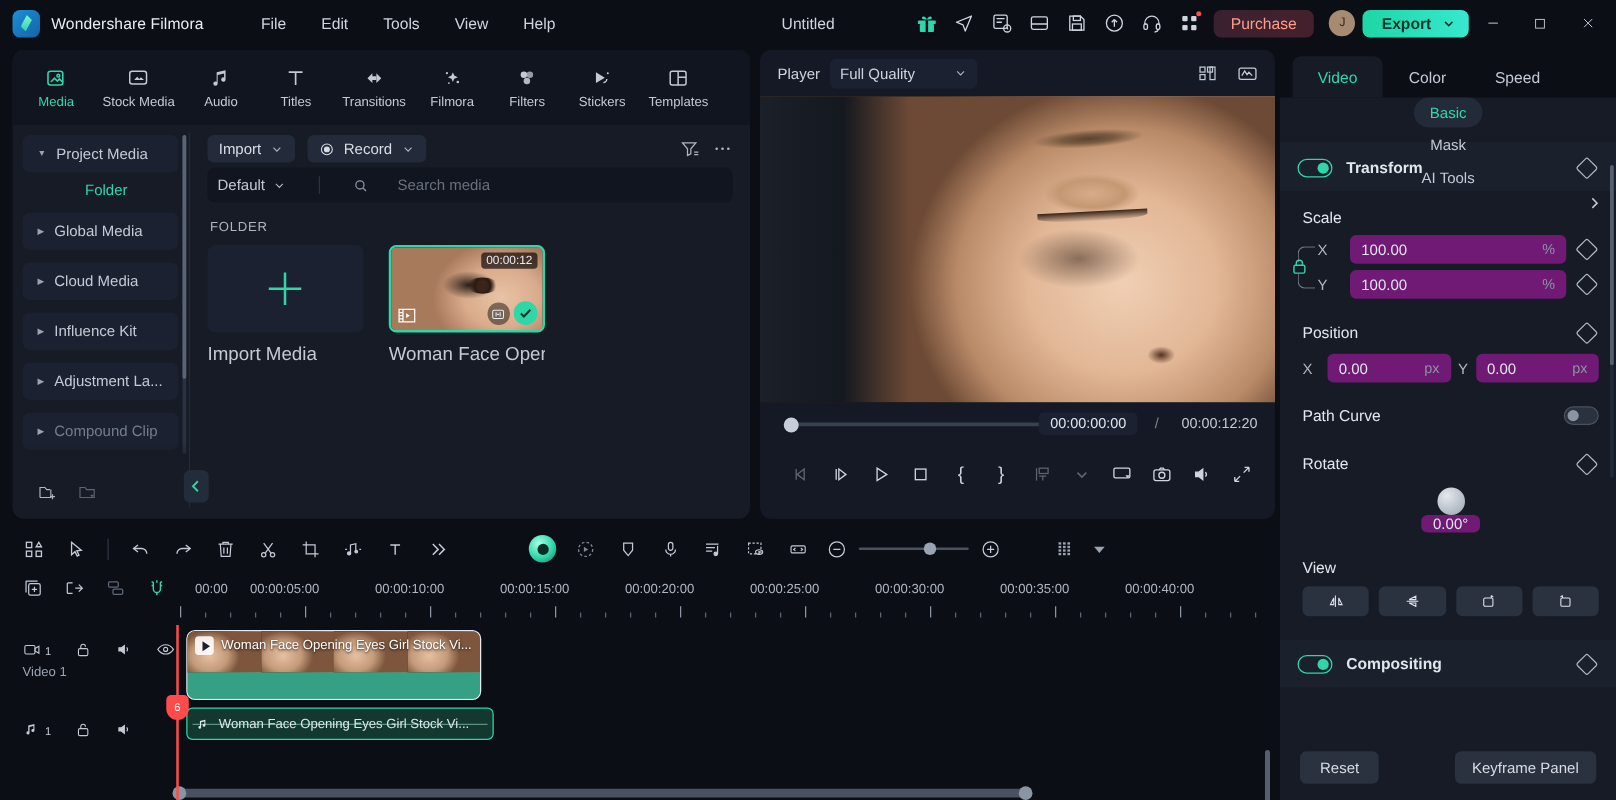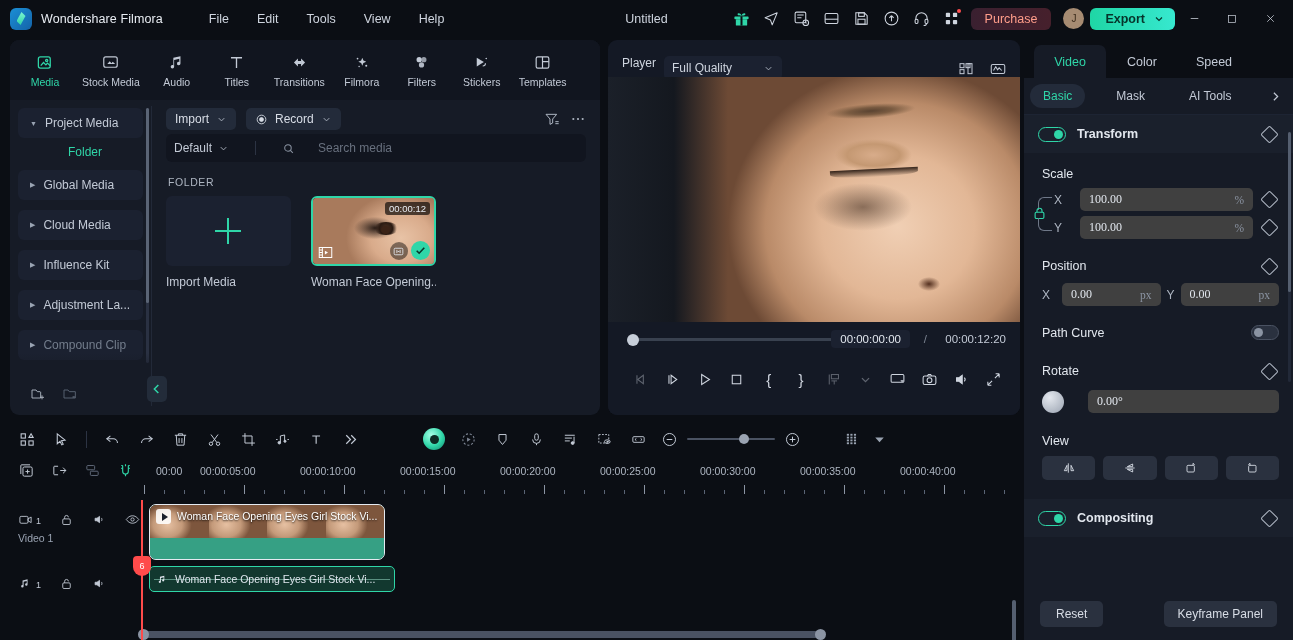--- a/index.html
+++ b/index.html
@@ -76,42 +76,42 @@
   .search-input::placeholder{color:#68707e;}
   .folder-label{font-size:10.5px;color:#aeb6c2;letter-spacing:.6px;margin:14px 0 8px 2px;}
   .thumbs{display:flex;gap:20px;}
   .thumb{width:125px;cursor:default;}
   .thumb .tile{width:125px;height:70px;border-radius:6px;background:#1b2130;
     display:flex;align-items:center;justify-content:center;position:relative;overflow:hidden;}
   .plus{width:26px;height:26px;position:relative;}
   .plus:before,.plus:after{content:"";position:absolute;background:#2fd6a8;}
   .plus:before{left:12px;top:0;width:2px;height:26px;}
   .plus:after{top:12px;left:0;height:2px;width:26px;}
-  .thumb .cap{font-size:12px;color:#c3cad6;margin-top:9px;text-align:left;white-space:nowrap;overflow:hidden;}
+  .thumb .cap{font-size:15px;color:#c3cad6;margin-top:9px;text-align:left;white-space:nowrap;overflow:hidden;}
   .tile.sel{border:2px solid #2fd6a8;}
   .face{position:absolute;inset:0;
     background:
       radial-gradient(ellipse 30px 16px at 62px 30px,#2a1d17 0%,rgba(42,29,23,0) 70%),
       radial-gradient(ellipse 55px 45px at 88px 40px,#e8c3a6 0%,#d9ab8b 55%,#a87a5c 100%),
       radial-gradient(ellipse 18px 26px at 42px 34px,#e2b192 0%,#b07f5f 80%),
       linear-gradient(90deg,#100d0c 0%,#1a1312 22%,#3c2a22 34%,#6e4c3a 44%,#c79677 100%);}
   .eye{position:absolute;left:60px;top:24px;width:26px;height:13px;border-radius:50%;
     background:radial-gradient(circle at 50% 50%,#4a3123 0%,#2a1a12 45%,rgba(42,26,18,0) 75%);}
   .eye:after{content:"";position:absolute;left:8px;top:4px;width:9px;height:8px;border-radius:50%;background:#3b2317;}
   .dur{position:absolute;right:4px;top:4px;background:rgba(0,0,0,.65);color:#e9edf3;
     font-size:9.5px;padding:1px 4px;border-radius:3px;}
   .tl-icon{position:absolute;left:5px;bottom:5px;width:15px;height:13px;}
   .cam-badge{position:absolute;right:26px;bottom:4px;width:18px;height:18px;border-radius:50%;background:rgba(0,0,0,.45);
     display:flex;align-items:center;justify-content:center;}
   .check{position:absolute;right:4px;bottom:4px;width:19px;height:19px;border-radius:50%;background:#2fd6a8;
     display:flex;align-items:center;justify-content:center;}
 
   
   .player{position:absolute;left:608px;top:40px;width:412px;height:375px;background:#141925;border-radius:9px;overflow:hidden;}
-  .player-head{height:37px;display:flex;padding:16px 8px;gap:8px;}
+  .player-head{height:37px;display:flex;align-items:center;padding:0 8px;gap:8px;}
   .player-head .lbl{font-size:12px;color:#cfd5df;margin-left:6px;}
   .quality{display:flex;align-items:center;justify-content:space-between;width:118px;height:24px;
     background:#1b2130;border-radius:5px;padding:0 8px;font-size:12px;color:#cfd5df;cursor:default;}
   .ph-right{margin-left:auto;display:flex;gap:4px;}
   .ph-right .pi{width:28px;height:26px;display:flex;align-items:center;justify-content:center;border-radius:5px;cursor:default;}
   .stage{position:absolute;left:0;top:37px;width:412px;height:245px;background:#000;overflow:hidden;}
   .stage-img{position:absolute;inset:0;
     background:
       radial-gradient(ellipse 70px 34px at 255px 130px,rgba(60,40,28,.55) 0%,rgba(60,40,28,0) 70%),
       radial-gradient(ellipse 170px 160px at 290px 150px,#f0cfb4 0%,#e2b796 45%,#b98a68 78%,#6d4a35 100%),
@@ -141,50 +141,50 @@
   .cbtn svg{width:17px;height:17px;}
   .cbtn.dim{opacity:.4;}
   .cbtn.brace{font-size:15px;color:#cfd5df;}
 
   
   .props{position:absolute;left:1024px;top:40px;width:269px;height:600px;background:#161b26;}
   .ptabs{height:38px;display:flex;align-items:flex-end;padding-left:10px;gap:0;background:#0b0e14;}
   .ptab{flex:0 0 auto;width:72px;height:33px;display:flex;align-items:center;justify-content:center;
     font-size:12.5px;color:#c3cad6;cursor:default;border-radius:7px 7px 0 0;}
   .ptab.active{background:#161b26;color:#2fd6a8;}
-  .stabs{height:37px;display:flex;align-items:center;padding:0 6px;gap:18px;border-bottom:1px solid #1d2433;}
+  .stabs{height:37px;display:flex;align-items:center;padding:0 6px;gap:2px;border-bottom:1px solid #1d2433;flex-direction:column;}
   .stab{padding:5px 13px;border-radius:14px;font-size:12px;color:#c3cad6;cursor:default;}
   .stab.active{background:#232b3a;color:#2fd6a8;}
   .stab-more{margin-left:auto;width:24px;height:24px;display:flex;align-items:center;justify-content:center;cursor:default;}
 
   .sect-head{height:38px;display:flex;align-items:center;padding:0 14px;background:#1a202c;}
   .sect-head .t{font-size:12.5px;color:#e2e7ee;margin-left:11px;font-weight:bold;}
   .toggle{width:28px;height:15px;border-radius:8px;border:1.4px solid #2fd6a8;position:relative;}
   .toggle i{position:absolute;right:2px;top:2px;width:9px;height:9px;border-radius:50%;background:#2fd6a8;}
   .toggle.off{border-color:#4a5262;background:#2a313f;}
   .toggle.off i{left:2px;right:auto;background:#8b94a3;}
   .kf{width:13px;height:13px;transform:rotate(45deg);border:1.4px solid #aeb6c2;border-radius:2px;}
   .kf-wrap{margin-left:auto;display:flex;align-items:center;justify-content:center;width:20px;height:20px;cursor:default;}
 
   .row-lbl{font-size:12.5px;color:#e2e7ee;padding:14px 14px 0 18px;}
   .prow{display:flex;align-items:center;padding:0 14px 0 18px;margin-top:7px;gap:0;}
   .axis{font-size:12px;color:#aeb6c2;width:20px;text-align:left;}
-  .field{flex:1;height:23px;background:#404040;border-radius:5px;display:flex;align-items:center;
-    padding:0 9px;font-size:12px;color:#e2e7ee;position:relative;font-family:Liberation Serif, serif;}
+  .field{flex:1;height:23px;background:#701a75;border-radius:5px;display:flex;align-items:center;
+    padding:0 9px;font-size:12px;color:#e2e7ee;position:relative;}
   .field .unit{margin-left:auto;color:#8b94a3;font-size:11.5px;}
   .scale-block{display:flex;padding:0 14px 0 8px;margin-top:7px;align-items:center;}
   .bracket{width:22px;height:46px;position:relative;}
   .bracket:before,.bracket:after{content:"";position:absolute;left:6px;width:13px;height:12px;border:1.4px solid #6f7888;}
   .bracket:before{top:6px;border-bottom:0;border-right:0;border-radius:6px 0 0 0;}
   .bracket:after{bottom:6px;border-top:0;border-right:0;border-radius:0 0 0 6px;}
   .lockicon{position:absolute;left:0px;top:15px;width:15px;height:15px;}
   .scale-fields{flex:1;display:flex;flex-direction:column;gap:5px;}
   .sf-row{display:flex;align-items:center;gap:6px;}
 
-  .rot-row{display:flex;align-items:center;padding:0 14px 0 18px;margin-top:9px;gap:24px;}
+  .rot-row{display:flex;align-items:center;padding:0 14px 0 18px;margin-top:9px;gap:0;flex-direction:column;}
   .dial{width:22px;height:22px;border-radius:50%;
     background:radial-gradient(circle at 35% 30%,#e4e8ee,#9aa3b1);}
   .flip-row{display:flex;gap:8px;padding:0 14px 0 18px;margin-top:8px;}
   .flipbtn{flex:1;height:24px;background:#2a313f;border-radius:5px;display:flex;align-items:center;justify-content:center;cursor:default;}
   .flipbtn svg{width:16px;height:16px;}
   .props-foot{position:absolute;left:0;bottom:0;width:269px;height:52px;background:#161b26;
     display:flex;align-items:center;padding:0 16px;}
   .btn-dark{background:#2a313f;border-radius:5px;font-size:12px;color:#d8dde6;padding:6px 16px;cursor:default;}
   .btn-kf{margin-left:auto;background:#2a313f;border-radius:5px;font-size:12px;color:#d8dde6;padding:6px 14px;cursor:default;}
   .props-scroll{position:absolute;right:2px;top:92px;width:3px;height:250px;background:#222938;border-radius:2px;}

